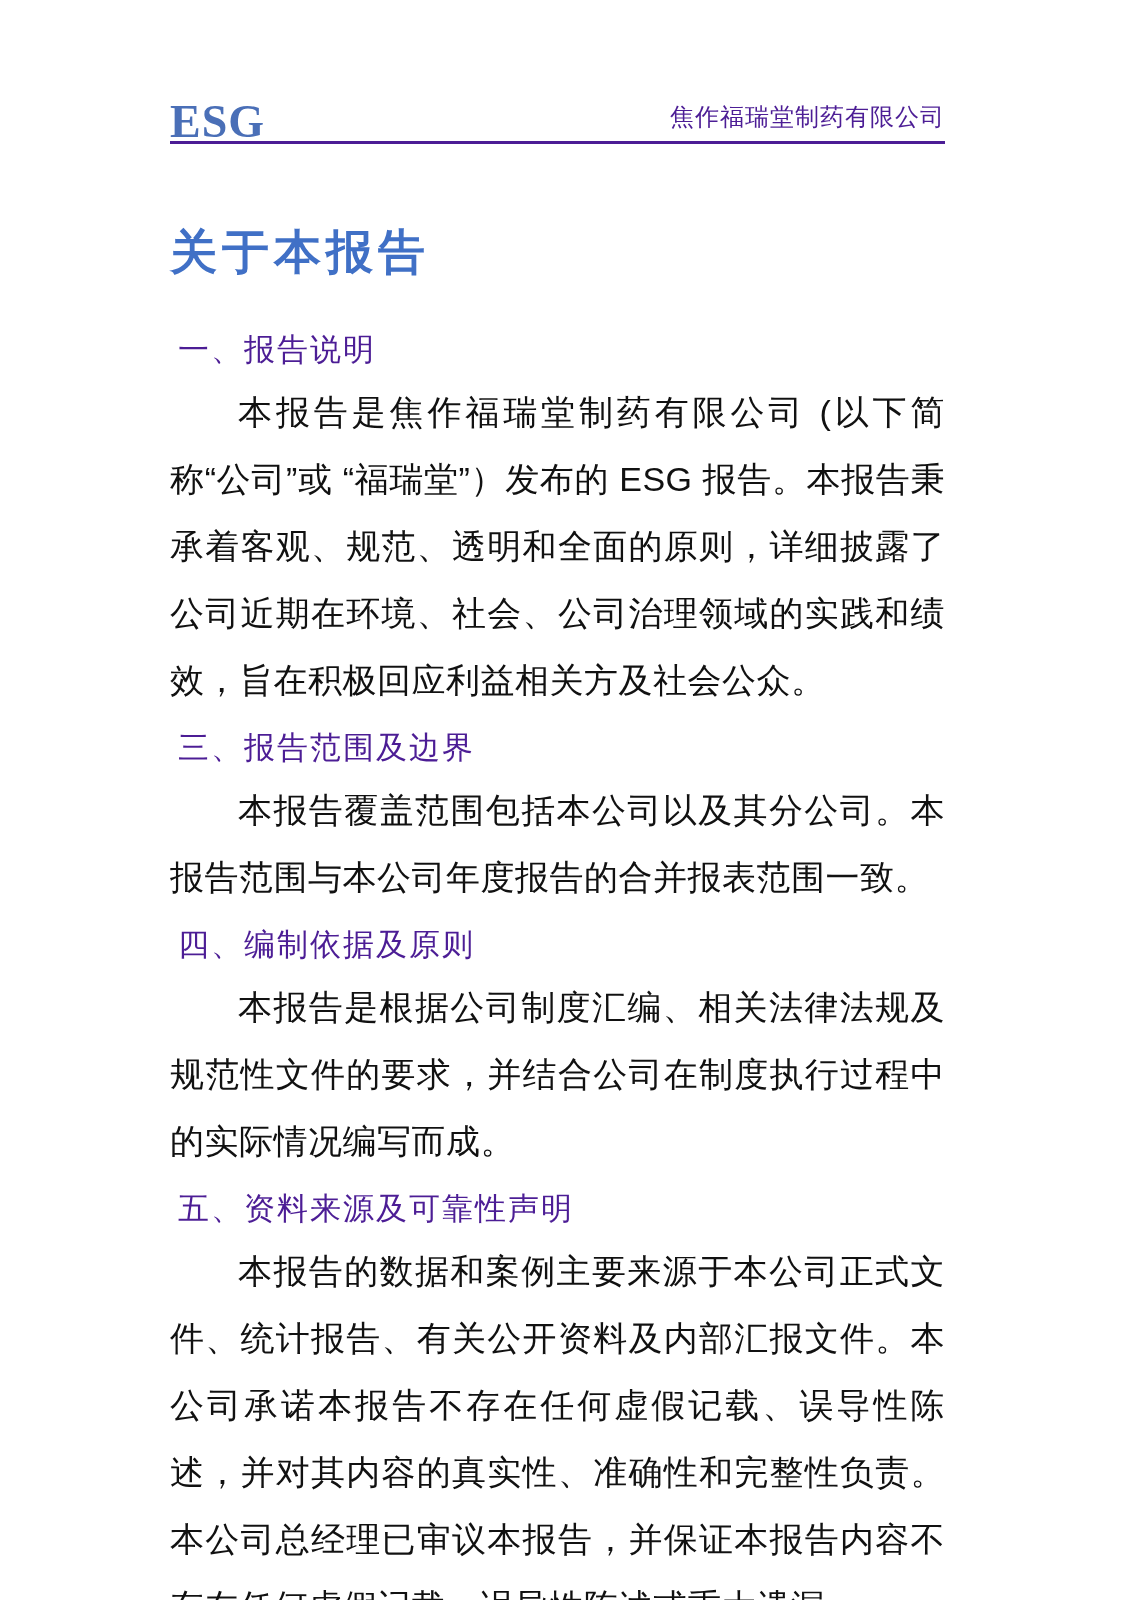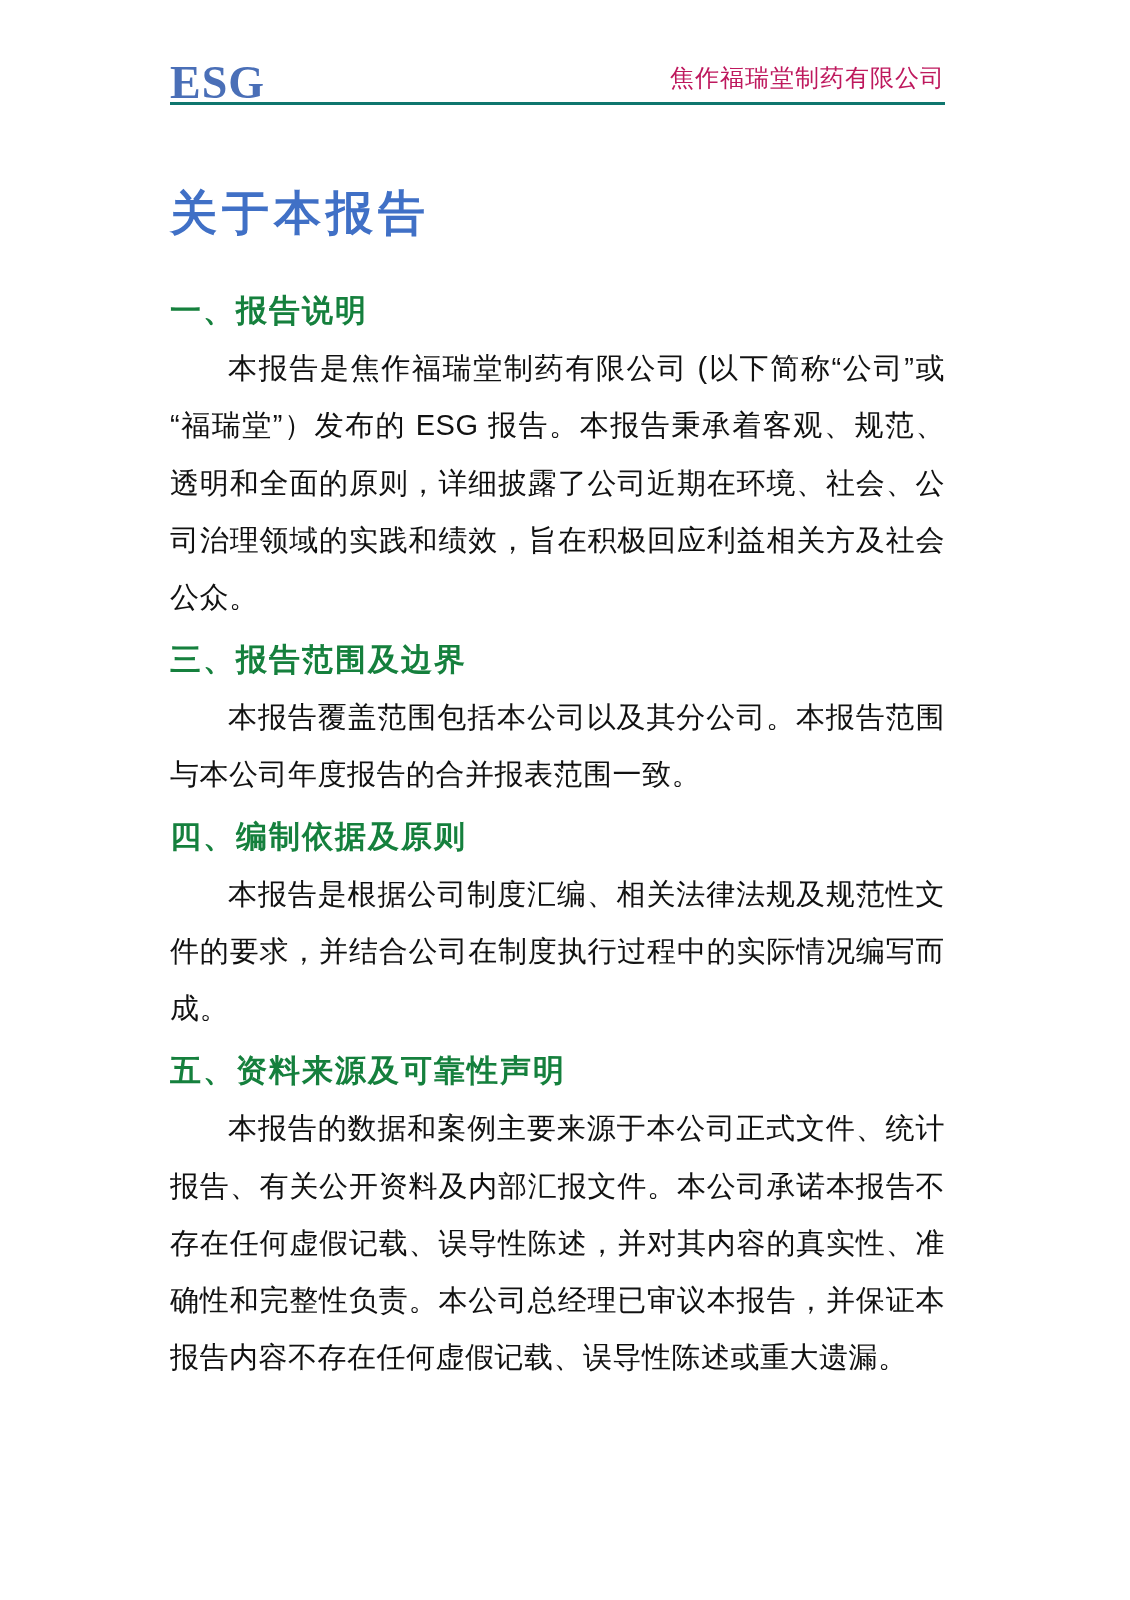--- a/index.html
+++ b/index.html
@@ -19,63 +19,63 @@
   }
   .content {
     margin-left: 170px;
     margin-right: 185px; 
   }
   
   .header {
     display: flex;
     justify-content: space-between;
     align-items: flex-end;
-    padding-top: 60px;
-    border-bottom: 3px solid #0f766e;
+    padding-top: 99px;
+    border-bottom: 3px solid #4c1d95;
   }
   .logo {
     font-family: "Liberation Serif", "DejaVu Serif", serif;
     font-size: 46px;
     font-weight: bold;
     color: #4a6fb7;
     line-height: 1.0;
     margin-bottom: -4px; 
     letter-spacing: 1px;
   }
   .company {
     font-family: "Liberation Serif", "DejaVu Serif", serif;
     font-size: 24px;
-    color: #be185d;
+    color: #4c1d95;
     line-height: 1;
     padding-bottom: 12px;
     letter-spacing: 1px;
   }
   
   .doc-title {
     margin: 80px 0 0 0;
     font-size: 47px;
     font-weight: bold;
     color: #4070c6;
     letter-spacing: 5px;
     line-height: 1.2;
   }
   
   .sections {
     margin-top: 48px;
   }
   .section-heading {
     font-size: 31px;
-    font-weight: bold;
-    color: #15803d;
+    font-weight: normal;
+    color: #4c1d95;
     letter-spacing: 2px;
     line-height: 1.45;
-    margin: 12px 0 6px 0;
+    margin: 12px 0 6px 8px;
   }
   .section-body {
-    font-size: 29px;
+    font-size: 34px;
     line-height: 1.97;
     color: #111111;
     margin: 0;
     text-indent: 2em;
     text-align: justify;
     letter-spacing: 0.5px;
   }
 </style>
 </head>
 <body>

